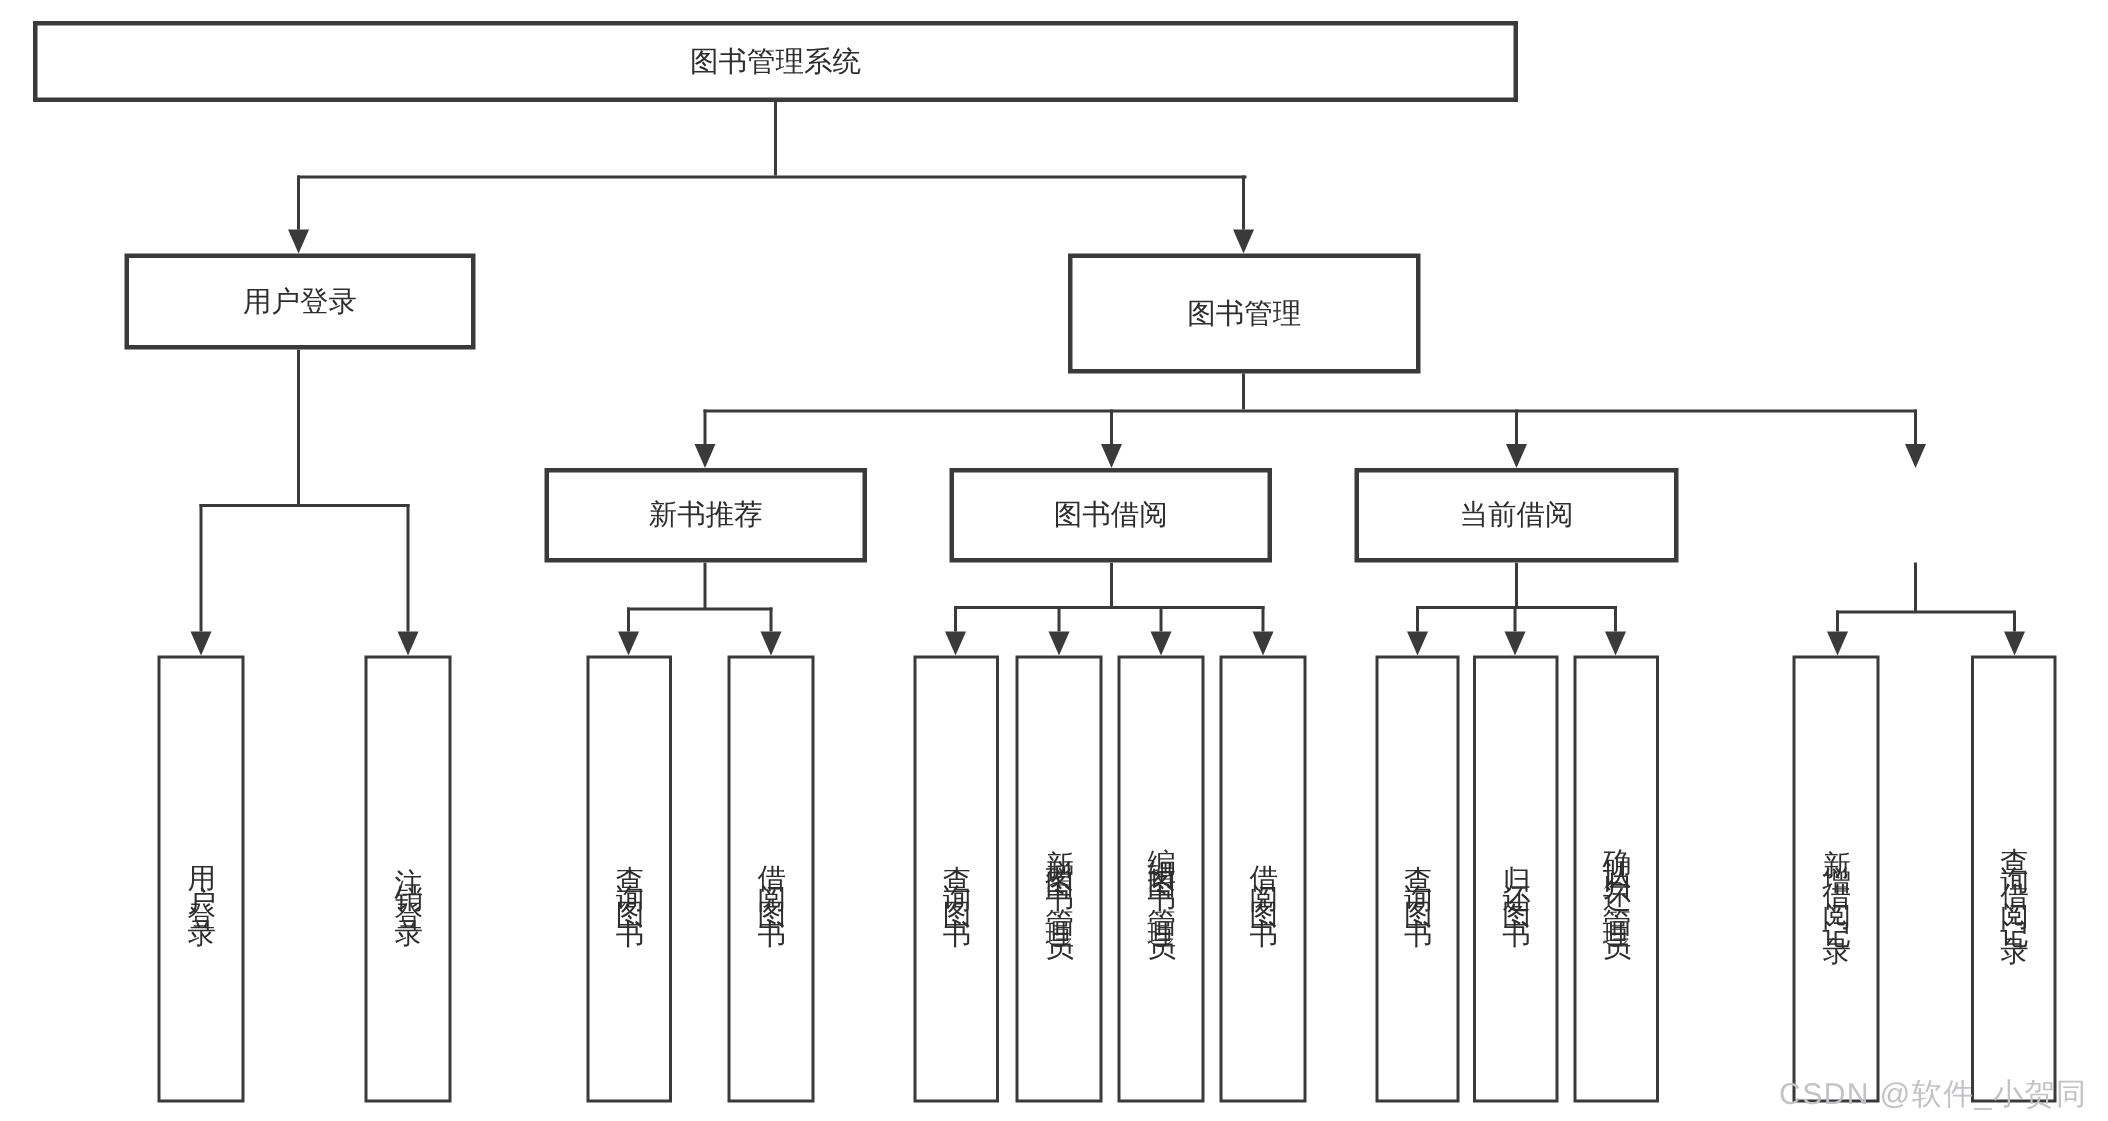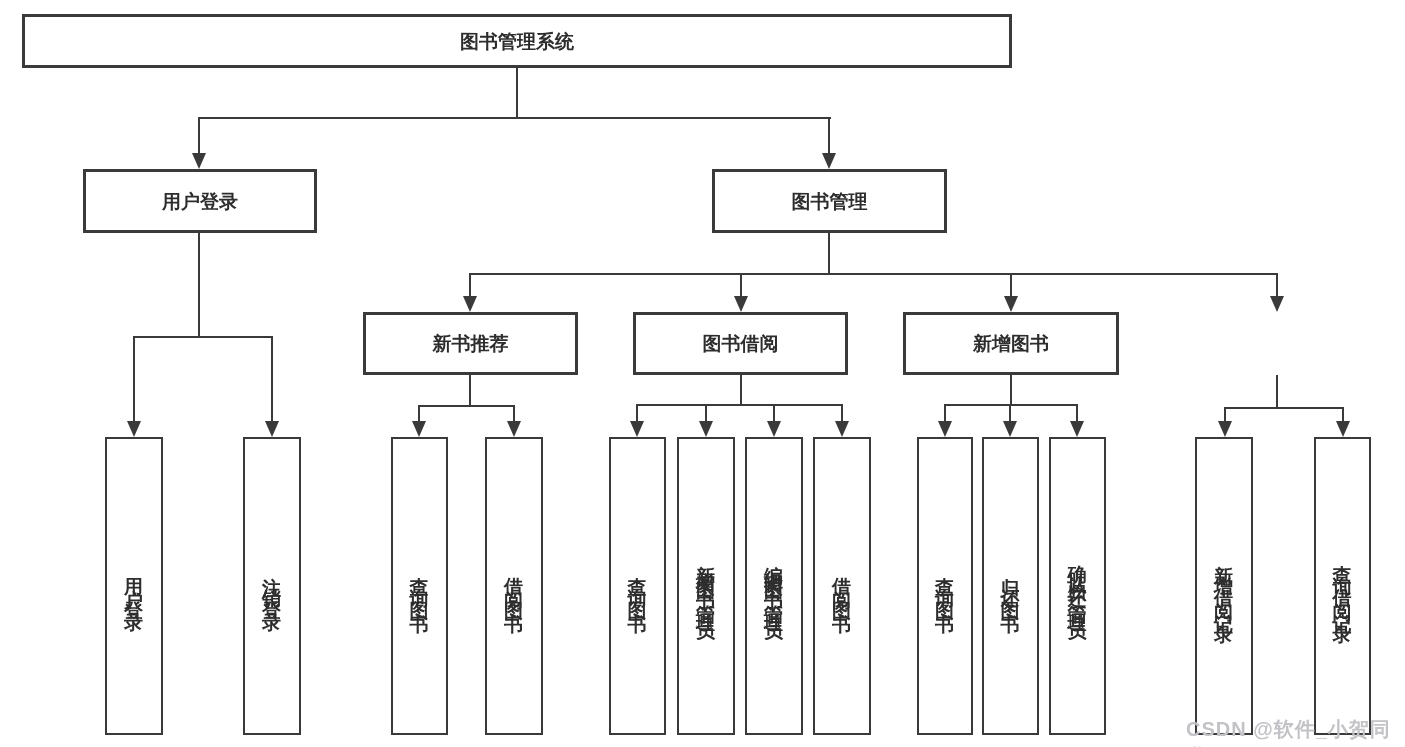--- a/index.html
+++ b/index.html
@@ -1,20 +1,20 @@
 <!DOCTYPE html>
 <html><head>
 <meta charset="utf-8">
 <style>
   html,body{margin:0;padding:0;}
   body{
     width:1405px;height:747px;position:relative;background:#ffffff;
     font-family:"Liberation Sans","DejaVu Sans",sans-serif;overflow:hidden;
   }
-  .canvas{position:absolute;left:0;top:0;width:1405px;height:747px;font-weight:bold;}
+  .canvas{position:absolute;left:0;top:0;width:1405px;height:747px;}
   .box{
     position:absolute;box-sizing:border-box;background:#ffffff;
     border:3px solid #3a3a3a;color:#2d2d2d;
     display:flex;align-items:center;justify-content:center;
     font-size:19px;line-height:1;white-space:nowrap;z-index:2;
   }
   .leaf{
     border-width:2px;
     writing-mode:vertical-rl;text-orientation:mixed;
     letter-spacing:12px;font-size:19px;white-space:normal;
@@ -34,25 +34,25 @@
   }
 </style>
 </head>
 <body>
 
 <div class="canvas">
 
   <div class="box" style="left:22px;top:14px;width:990px;height:54px;">图书管理系统</div>
 
   <div class="box" style="left:83px;top:169px;width:234px;height:64px;">用户登录</div>
-  <div class="box" style="left:712px;top:169px;width:235px;height:64px;">图书管理</div>
+  <div class="box" style="left:712px;top:169px;width:235px;height:80px;">图书管理</div>
 
   <div class="box" style="left:633px;top:312px;width:215px;height:63px;">图书借阅</div>
   <div class="box" style="left:363px;top:312px;width:215px;height:63px;">新书推荐</div>
-  <div class="box" style="left:903px;top:312px;width:216px;height:63px;">新增图书</div>
+  <div class="box" style="left:903px;top:312px;width:216px;height:63px;">当前借阅</div>
 
   <div class="box leaf" style="left:105px;top:437px;width:58px;height:298px;">用户登录</div>
   <div class="box leaf" style="left:243px;top:437px;width:58px;height:298px;">注销登录</div>
 
   <div class="box leaf" style="left:391px;top:437px;width:57px;height:298px;">查询图书</div>
   <div class="box leaf" style="left:485px;top:437px;width:58px;height:298px;">借阅图书</div>
 
   <div class="box leaf" style="left:609px;top:437px;width:57px;height:298px;">查询图书</div>
   <div class="box leaf tight" style="left:677px;top:437px;width:58px;height:298px;">新增图书（管理员）</div>
   <div class="box leaf tight" style="left:745px;top:437px;width:58px;height:298px;">编辑图书（管理员）</div>

